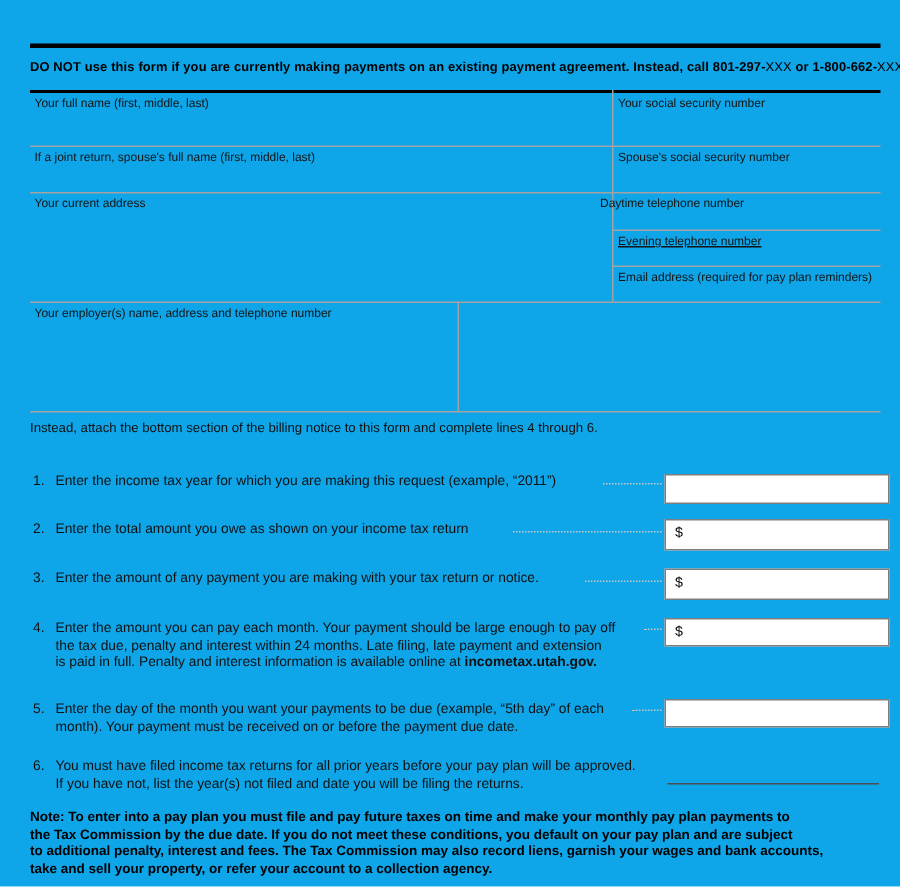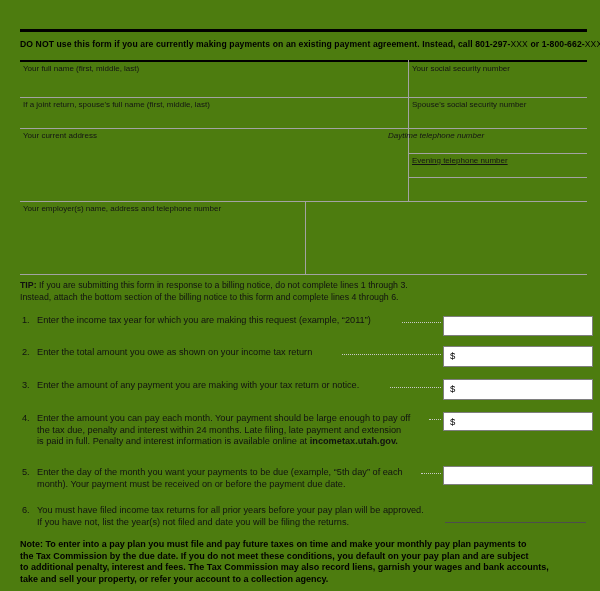--- a/index.html
+++ b/index.html
@@ -1,17 +1,17 @@
 <!DOCTYPE html>
 <html><head>
 <meta charset="utf-8">
 <style>
   html,body { margin:0; padding:0; background:#ffffff; }
   .page {
-    position:relative; width:600px; height:591px; background:#4d7c0f;
+    position:relative; width:600px; height:591px; background:#0ea5e9;
     font-family:"Liberation Sans", sans-serif; color:#000; overflow:hidden;
   }
   .thick { position:absolute; background:#000; }
   .hline { position:absolute; background:#a3a3a3; height:1px; }
   .vline { position:absolute; background:#a3a3a3; width:1px; }
   .warning {
     position:absolute; left:20px; top:39px; width:575px;
     font-size:8.6px; font-weight:bold; white-space:nowrap; letter-spacing:0.1px;
   }
   .warning .reg { font-weight:normal; }
@@ -55,37 +55,37 @@
   <div class="hline" style="left:408px; top:153px; width:179px;"></div>
   <div class="hline" style="left:408px; top:177px; width:179px;"></div>
   <div class="vline" style="left:408px; top:60px; height:141px;"></div>
   <div class="vline" style="left:305px; top:201px; height:73px;"></div>
 
   <div class="lbl" style="left:23px; top:64px;">Your full name (first, middle, last)</div>
   <div class="lbl" style="left:412px; top:64px;">Your social security number</div>
   <div class="lbl" style="left:23px; top:100px;">If a joint return, spouse's full name (first, middle, last)</div>
   <div class="lbl" style="left:412px; top:100px;">Spouse's social security number</div>
   <div class="lbl" style="left:23px; top:131px;">Your current address</div>
-  <div class="lbl" style="left:388px; top:131px;font-style:italic;">Daytime telephone number</div>
+  <div class="lbl" style="left:400px; top:131px;">Daytime telephone number</div>
   <div class="lbl" style="left:412px; top:156px;text-decoration:underline;">Evening telephone number</div>
+  <div class="lbl" style="left:412px; top:180px;">Email address (required for pay plan reminders)</div>
   <div class="lbl" style="left:23px; top:204px;">Your employer(s) name, address and telephone number</div>
 
   <div class="field-area" style="left:21px; top:74px; width:386px; height:22px;"></div>
   <div class="field-area" style="left:409px; top:74px; width:177px; height:22px;"></div>
   <div class="field-area" style="left:21px; top:109px; width:386px; height:18px;"></div>
   <div class="field-area" style="left:409px; top:109px; width:177px; height:18px;"></div>
   <div class="field-area" style="left:21px; top:141px; width:386px; height:59px;"></div>
   <div class="field-area" style="left:409px; top:141px; width:177px; height:11px;"></div>
   <div class="field-area" style="left:409px; top:166px; width:177px; height:10px;"></div>
   <div class="field-area" style="left:409px; top:190px; width:177px; height:10px;"></div>
   <div class="field-area" style="left:21px; top:214px; width:283px; height:59px;"></div>
   <div class="field-area" style="left:306px; top:214px; width:280px; height:59px;"></div>
 
   <div class="tip">
-    <div><span class="b">TIP:</span><span> If you are submitting this form in response to a billing notice, do not complete lines 1 through 3.</span></div>
     <div>Instead, attach the bottom section of the billing notice to this form and complete lines 4 through 6.</div>
   </div>
 
   <div class="item" style="top:315px;">
     <div class="row first"><span class="num">1.</span><span>Enter the income tax year for which you are making this request (example, “2011”)</span></div>
   </div>
   <div class="item" style="top:347px;">
     <div class="row first"><span class="num">2.</span><span>Enter the total amount you owe as shown on your income tax return</span></div>
   </div>
   <div class="item" style="top:380px;">

